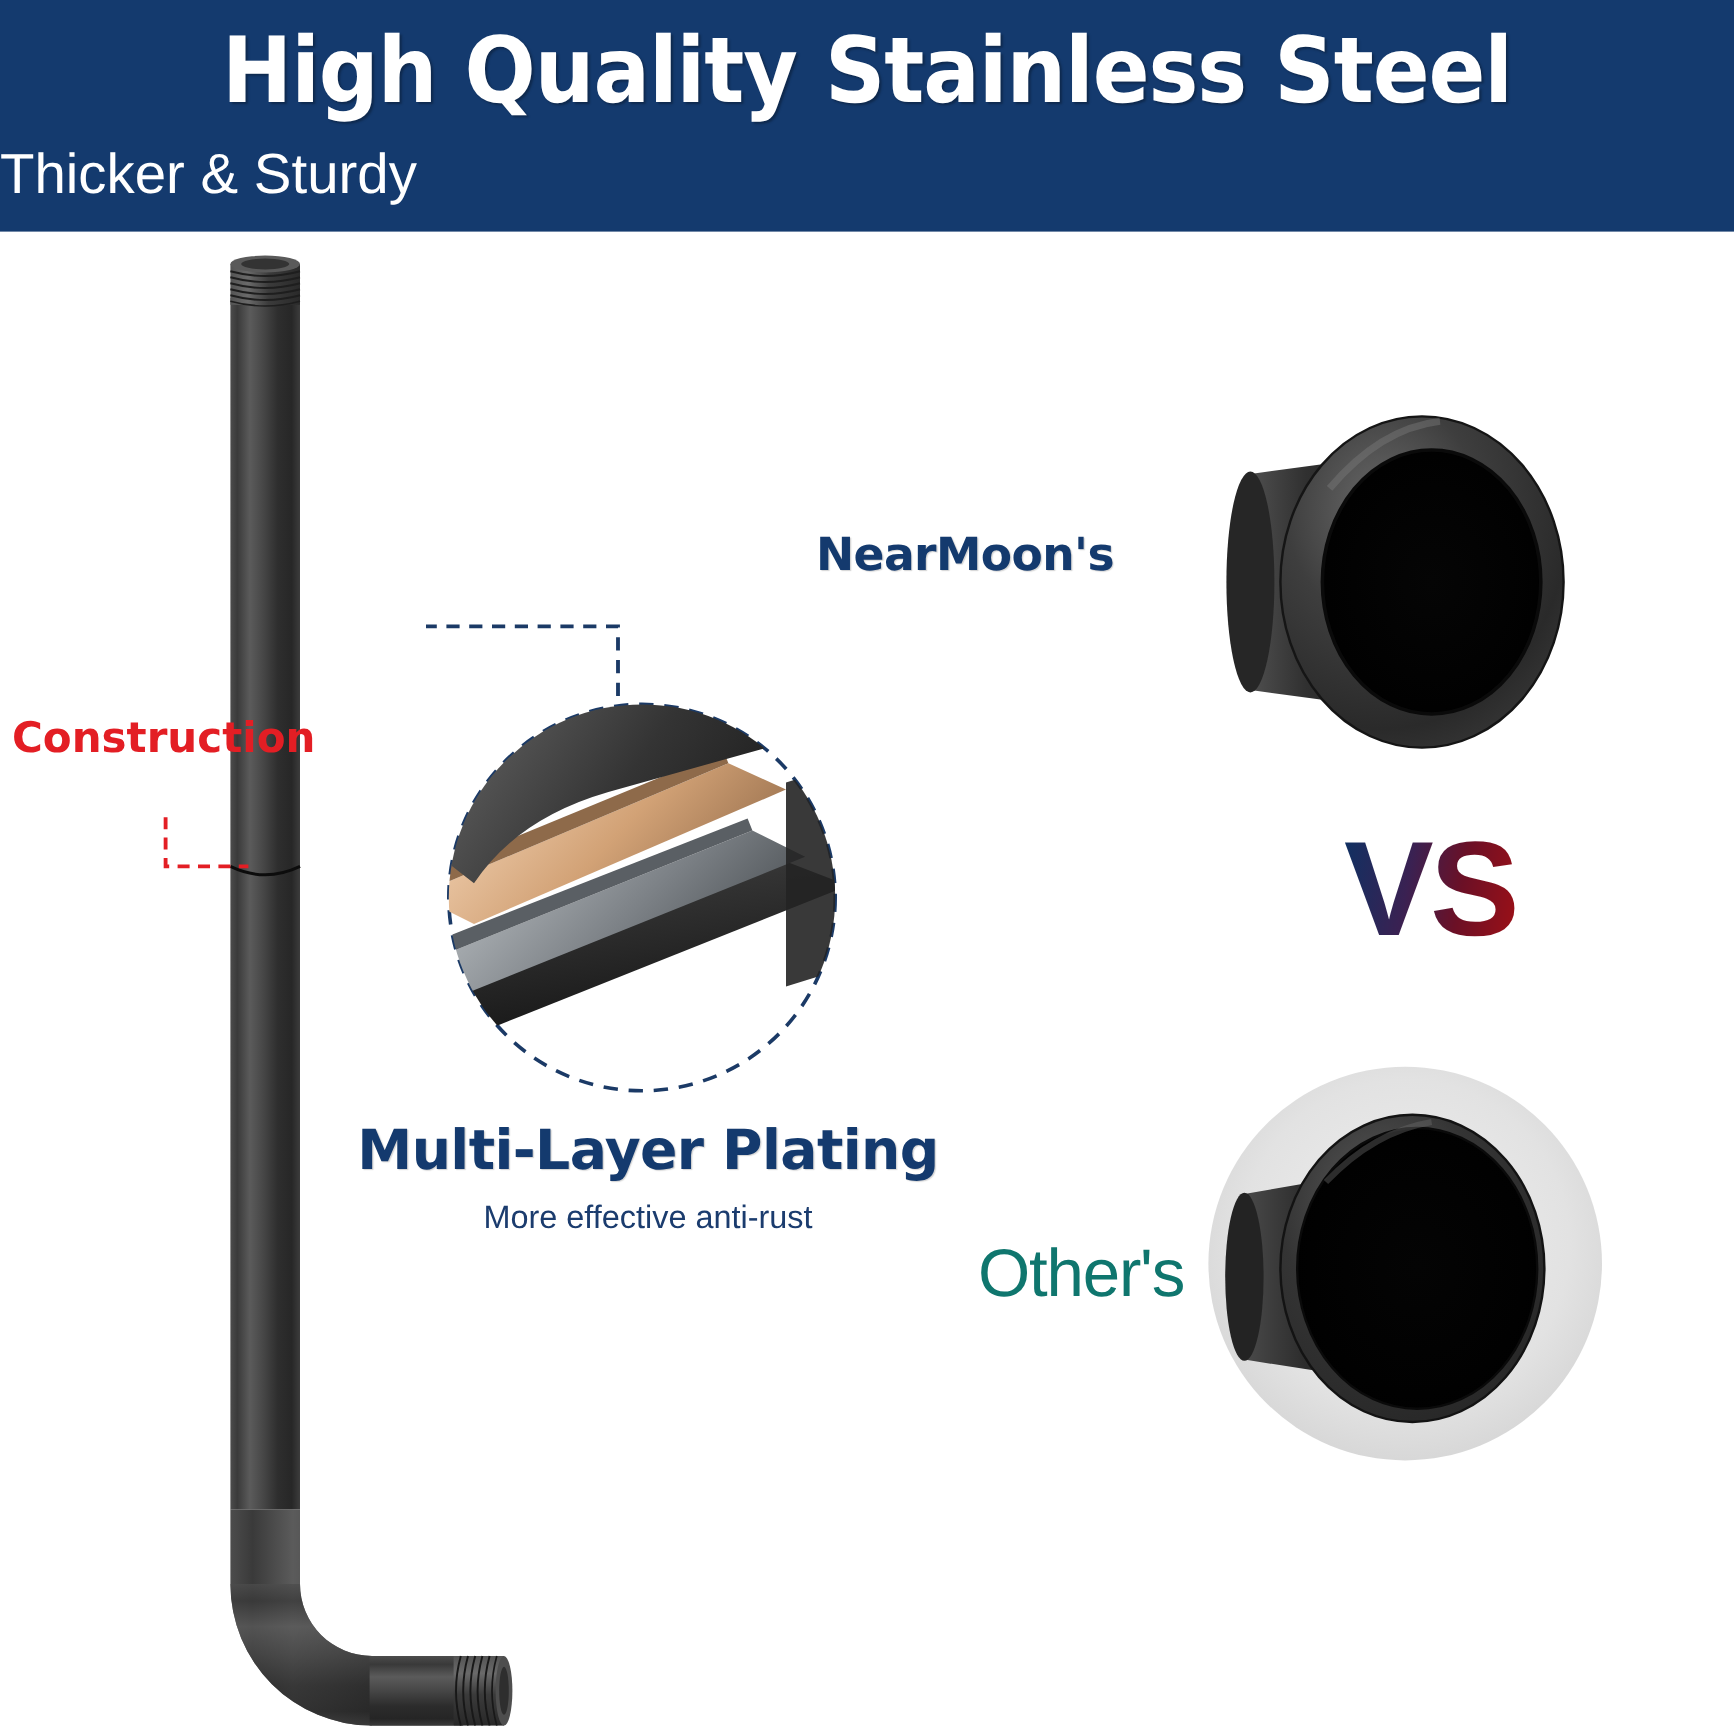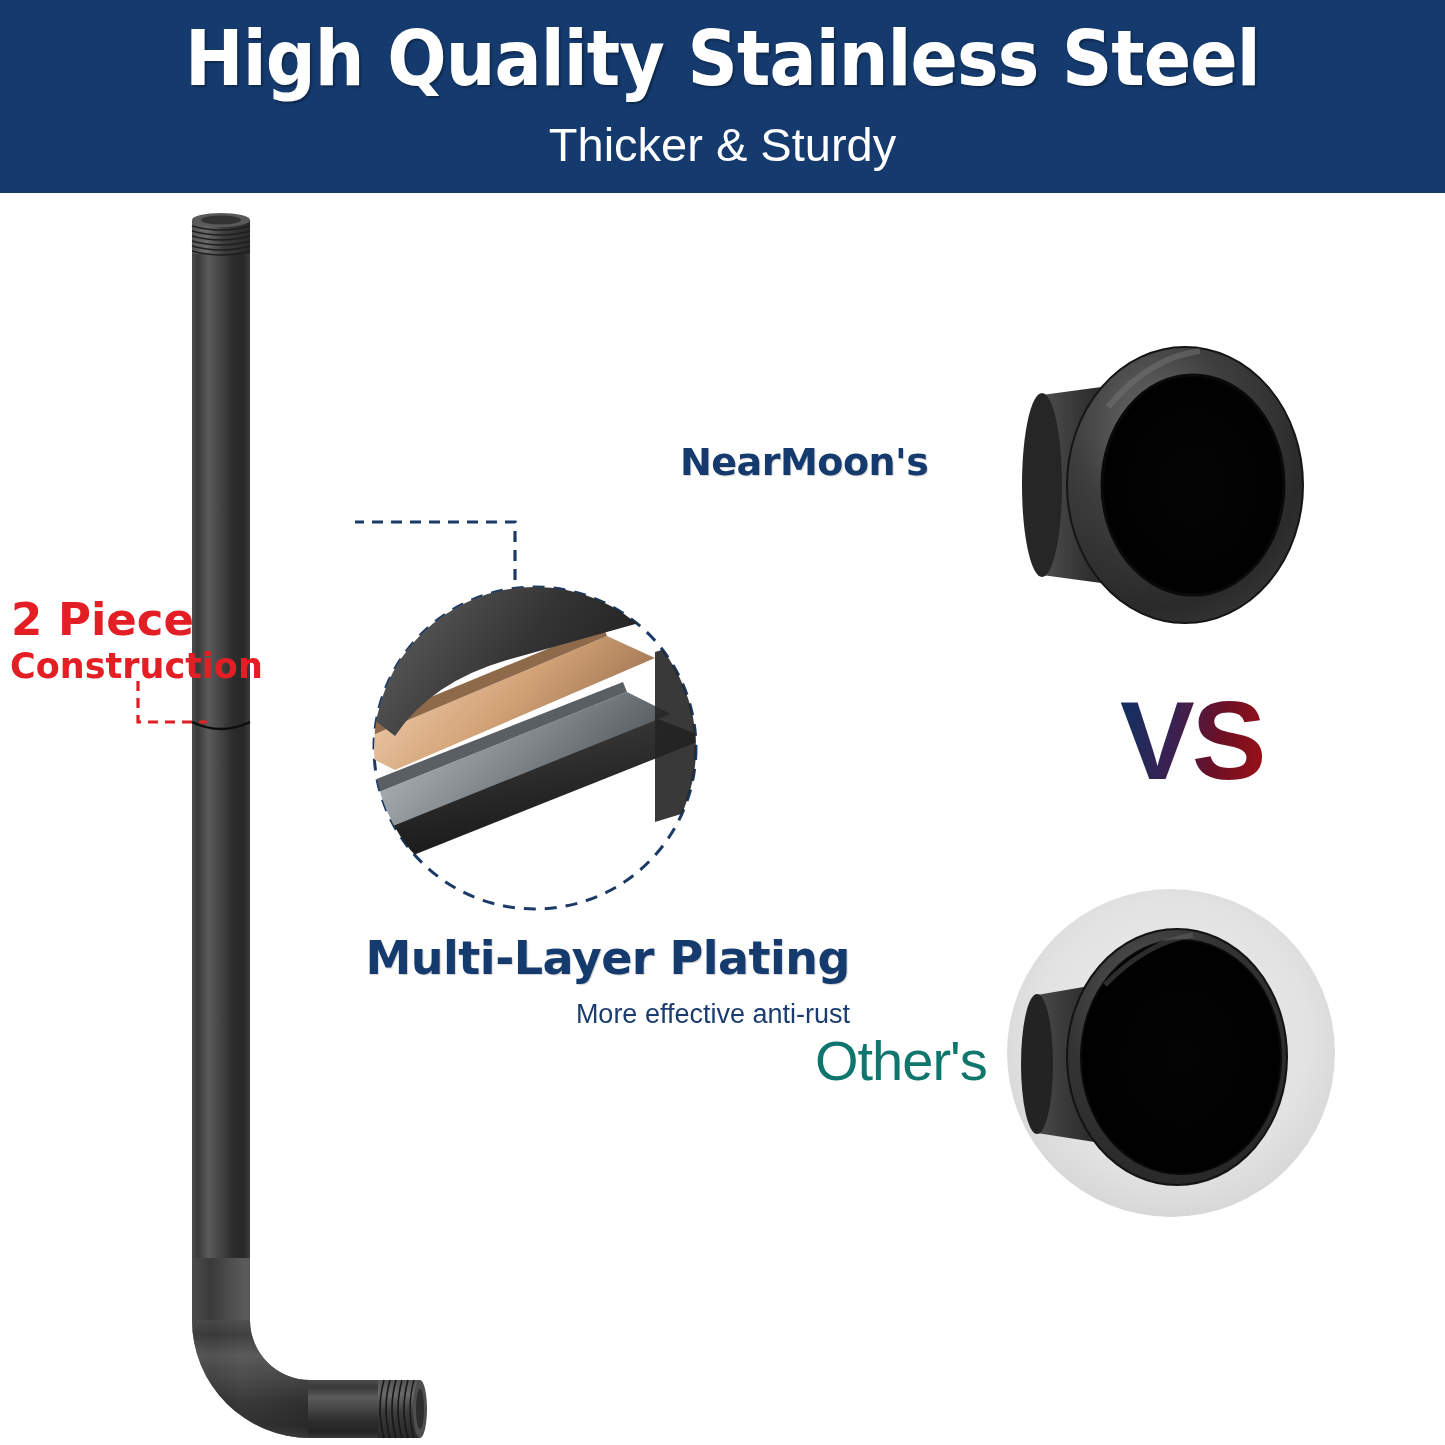--- a/index.html
+++ b/index.html
@@ -37,21 +37,20 @@
     font-size: 76px;
     letter-spacing: -1px;
     transform: scaleX(0.92);
     white-space: nowrap;
     text-shadow: 2px 2px 2px rgba(0,0,0,0.30);
   }
   #header-subtitle {
     position: absolute;
     left: 0; top: 117px;
     width: 1445px;
-    text-align: center;
     color: #ffffff;
     font-family: "Liberation Sans", sans-serif;
     font-weight: normal;
     font-size: 47px;
     white-space: nowrap;
   }
 
   
   #pipe-assembly {
     position: absolute;
@@ -94,21 +93,21 @@
     left: 355px;
     top: 500px;
     width: 360px;
     height: 430px;
   }
   #plating-caption {
     position: absolute;
     left: 230px;
     top: 930px;
     width: 620px;
-    text-align: right;
+    text-align: center;
   }
   #plating-title {
     color: #143A6E;
     font-family: "DejaVu Sans", sans-serif;
     font-weight: bold;
     font-size: 46px;
     line-height: 56px;
     letter-spacing: -0.5px;
     white-space: nowrap;
     text-shadow: 1px 1px 1px rgba(0,0,0,0.18);
@@ -253,21 +252,20 @@
         <path d="M270,1180 Q262,1209 270,1238" stroke="#181818" stroke-width="1.6" fill="none"></path>
         <path d="M276,1180 Q268,1209 276,1238" stroke="#181818" stroke-width="1.6" fill="none"></path>
         <path d="M282,1180 Q274,1209 282,1238" stroke="#181818" stroke-width="1.6" fill="none"></path>
         <path d="M288,1180 Q280,1209 288,1238" stroke="#181818" stroke-width="1.6" fill="none"></path>
         <path d="M294,1180 Q286,1209 294,1238" stroke="#181818" stroke-width="1.4" fill="none"></path>
       </g>
     </svg>
   </div>
 
   <div id="two-piece-label">
-    <div id="two-piece-main">2 Piece</div>
     <div id="two-piece-sub">Construction</div>
   </div>
 
   <svg style="position:absolute; left:125px; top:675px; width:90px; height:65px;" width="90" height="65" viewBox="0 0 90 65">
     <path d="M13,6 L13,47 L82,47" stroke="#E31E24" stroke-width="3.2" fill="none" stroke-dasharray="10,7"></path>
   </svg>
 
   <div id="plating-callout">
     <svg width="360" height="430" viewBox="0 0 360 430">
       <defs>

